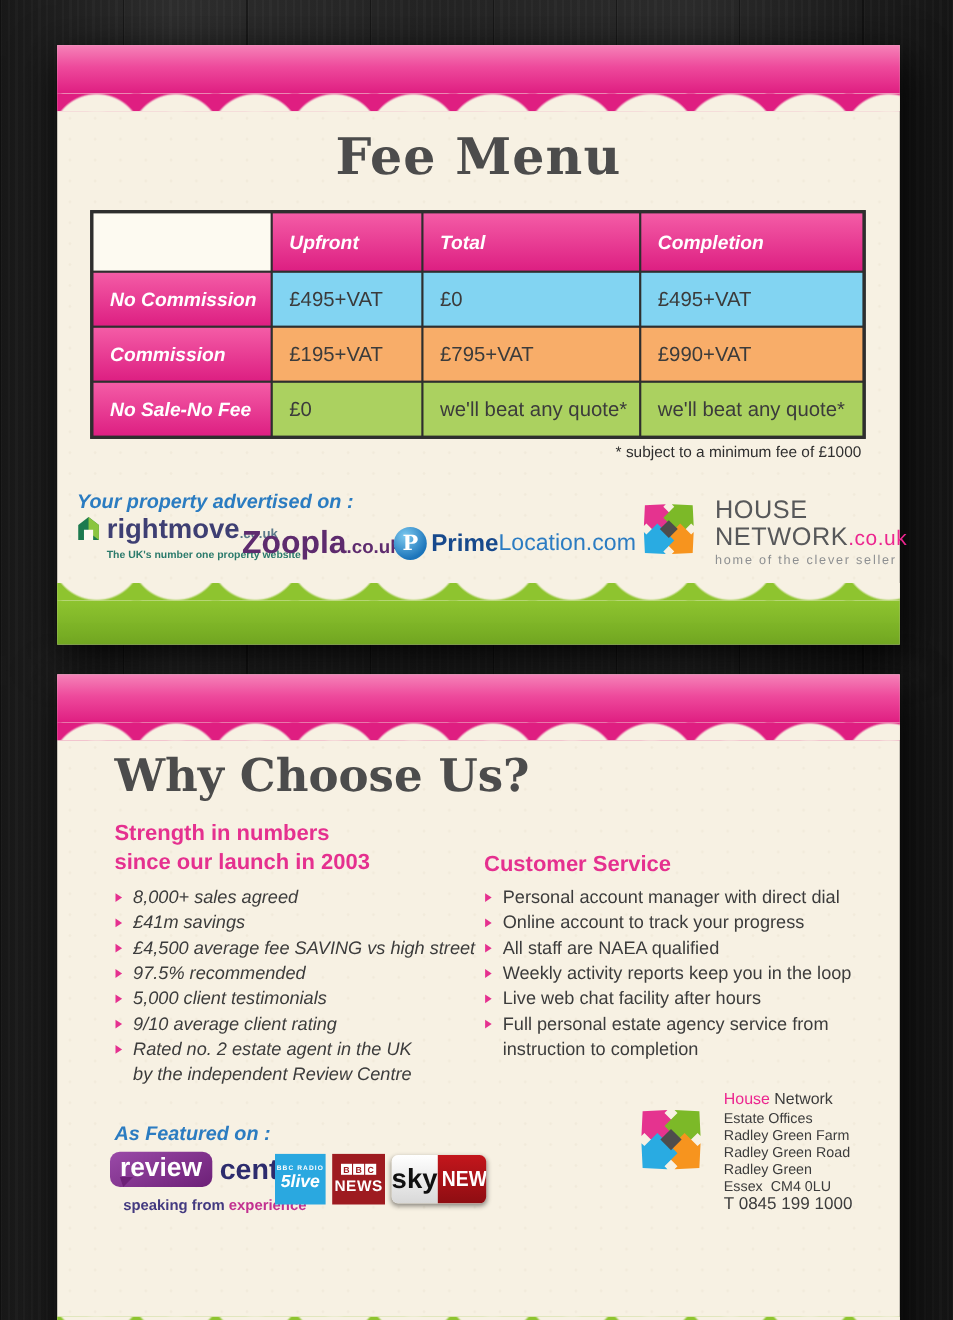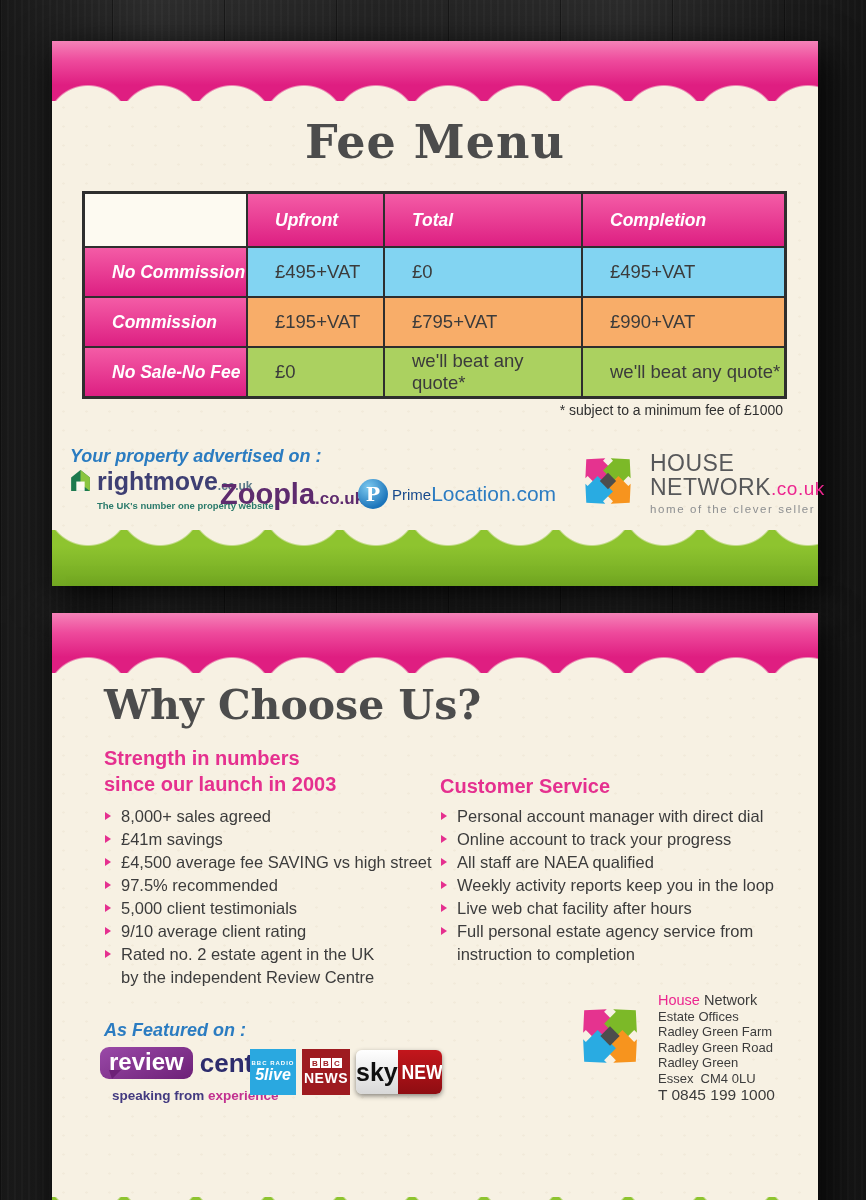--- a/index.html
+++ b/index.html
@@ -34,21 +34,21 @@
   .serif-title{font-family:"DejaVu Serif","Liberation Serif",serif;font-weight:bold;color:#4c4c4c;}
   #fee-title{position:absolute;top:74px;left:0;right:0;text-align:center;font-size:46px;letter-spacing:1px;}
   #why-title{position:absolute;top:68px;left:52px;font-size:41px;}
 
   
   .fee-table{
     position:absolute;left:30px;top:150px;
     display:grid;grid-template-columns:161px 135px 196px 201px;grid-template-rows:52px 48px 48px 48px;
     gap:2px;background:#2e2e2e;border:3px solid #2e2e2e;
   }
-  .cell{display:flex;align-items:center;padding-left:27px;box-sizing:border-box;}
+  .cell{display:flex;align-items:center;padding-left:15px;box-sizing:border-box;}
   .c-blank{background:#fdfaf1;}
   .c-pink{background:linear-gradient(180deg,#f45ca6,#dd1f82);color:#fff;font-style:italic;font-weight:bold;font-size:17.5px;}
   .c-blue{background:#82d4f2;}
   .c-orange{background:#f8ad69;}
   .c-green{background:#abd160;}
   .c-data{font-size:18.5px;color:#3b3b3b;}
 
   #footnote{position:absolute;right:35px;top:361px;font-size:14px;color:#2f2f2f;}
 
   .blue-heading{color:#2b7cc1;font-weight:bold;font-style:italic;font-size:18px;}
@@ -57,37 +57,37 @@
   
   #rightmove{position:absolute;left:16px;top:427px;display:flex;align-items:flex-start;}
   .rm-text .rm-line{font-size:25px;font-weight:bold;color:#3e3f73;line-height:26px;}
   .rm-text .rm-suffix{font-size:12px;font-weight:bold;color:#5c7a8a;}
   .rm-tagline{font-size:9.5px;font-weight:bold;color:#2a7a6b;margin-top:1px;}
   #zoopla{position:absolute;left:168px;top:437px;font-weight:bold;color:#5e2b6e;}
   .zp-name{font-size:29px;}
   .zp-suffix{font-size:17px;}
   #primelocation{position:absolute;left:306px;top:438px;display:flex;align-items:center;}
   .pl-icon{width:30px;height:30px;border-radius:50%;background:radial-gradient(circle at 35% 28%,#7cc9ef,#1b74ba 72%);color:#fff;display:flex;align-items:center;justify-content:center;font-weight:bold;font-size:19px;margin-right:4px;font-family:"DejaVu Serif",serif;}
-  .pl-prime{font-size:15px;font-weight:normal;color:#17498c;}
+  .pl-prime{font-size:22px;font-weight:bold;color:#17498c;}
   .pl-loc{font-size:21px;color:#2c7cc2;}
   .pl-suffix{font-size:21px;color:#2c7cc2;}
 
   .hn-logo{position:absolute;display:flex;align-items:center;}
   #hn-logo-1{left:524px;top:408px;}
   .hn-text{margin-left:10px;}
   .hn-line{font-size:23px;color:#57585a;letter-spacing:.5px;line-height:24px;font-weight:500;}
   .hn-suffix{color:#ec268f;font-size:19px;}
   .hn-tagline{font-size:11.5px;color:#8d8f91;letter-spacing:1.6px;margin-top:2px;}
 
   
   .pink-heading{color:#e5308f;font-weight:bold;font-size:20px;line-height:26px;}
   #left-heading{position:absolute;left:52px;top:132px;}
   #right-heading{position:absolute;left:388px;top:160px;}
   .bullet-list{position:absolute;list-style:none;margin:0;padding:0;}
-  #left-list{left:52px;top:192px;width:345px;}
+  #left-list{left:52px;top:192px;width:345px;font-style:italic;}
   #right-list{left:388px;top:192px;width:372px;}
   .bullet-list li{position:relative;padding-left:17px;font-size:16.5px;line-height:23px;color:#3c3c3c;}
   .bullet{position:absolute;left:1px;top:7px;width:0;height:0;border-left:6px solid #e5308f;border-top:4.5px solid transparent;border-bottom:4.5px solid transparent;}
   .li-text{white-space:pre-line;}
 
   #feat-heading{position:absolute;left:52px;top:407px;}
 
   
   #review-centre{position:absolute;left:48px;top:434px;}
   .rc-row{display:flex;align-items:center;}

